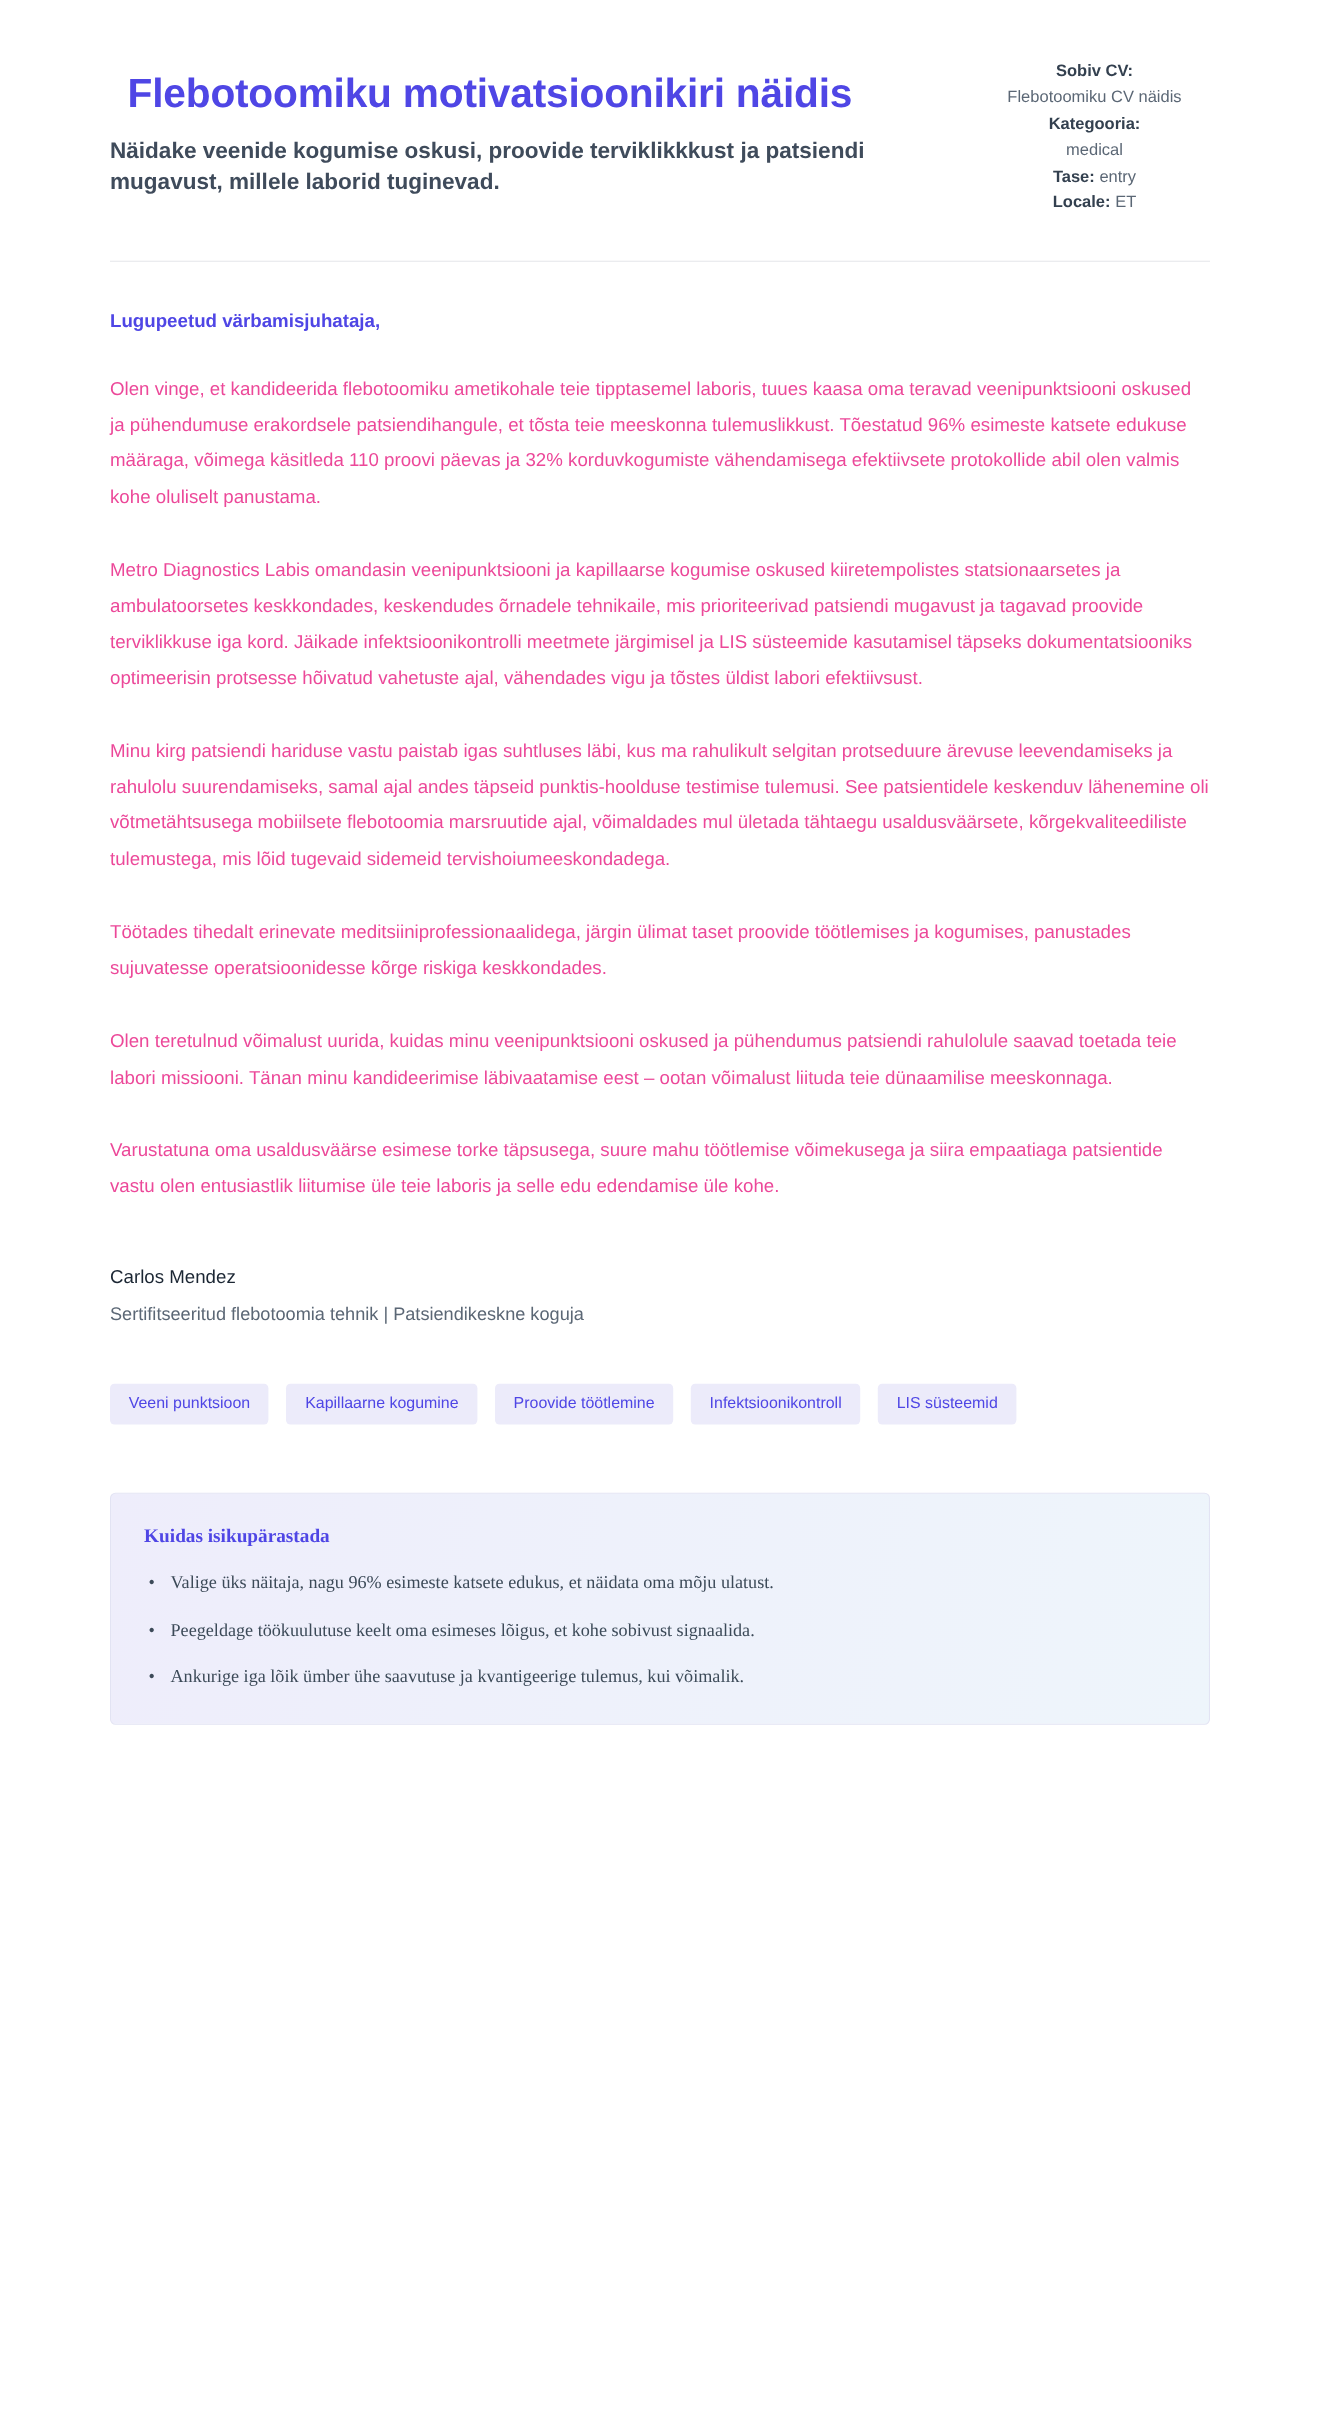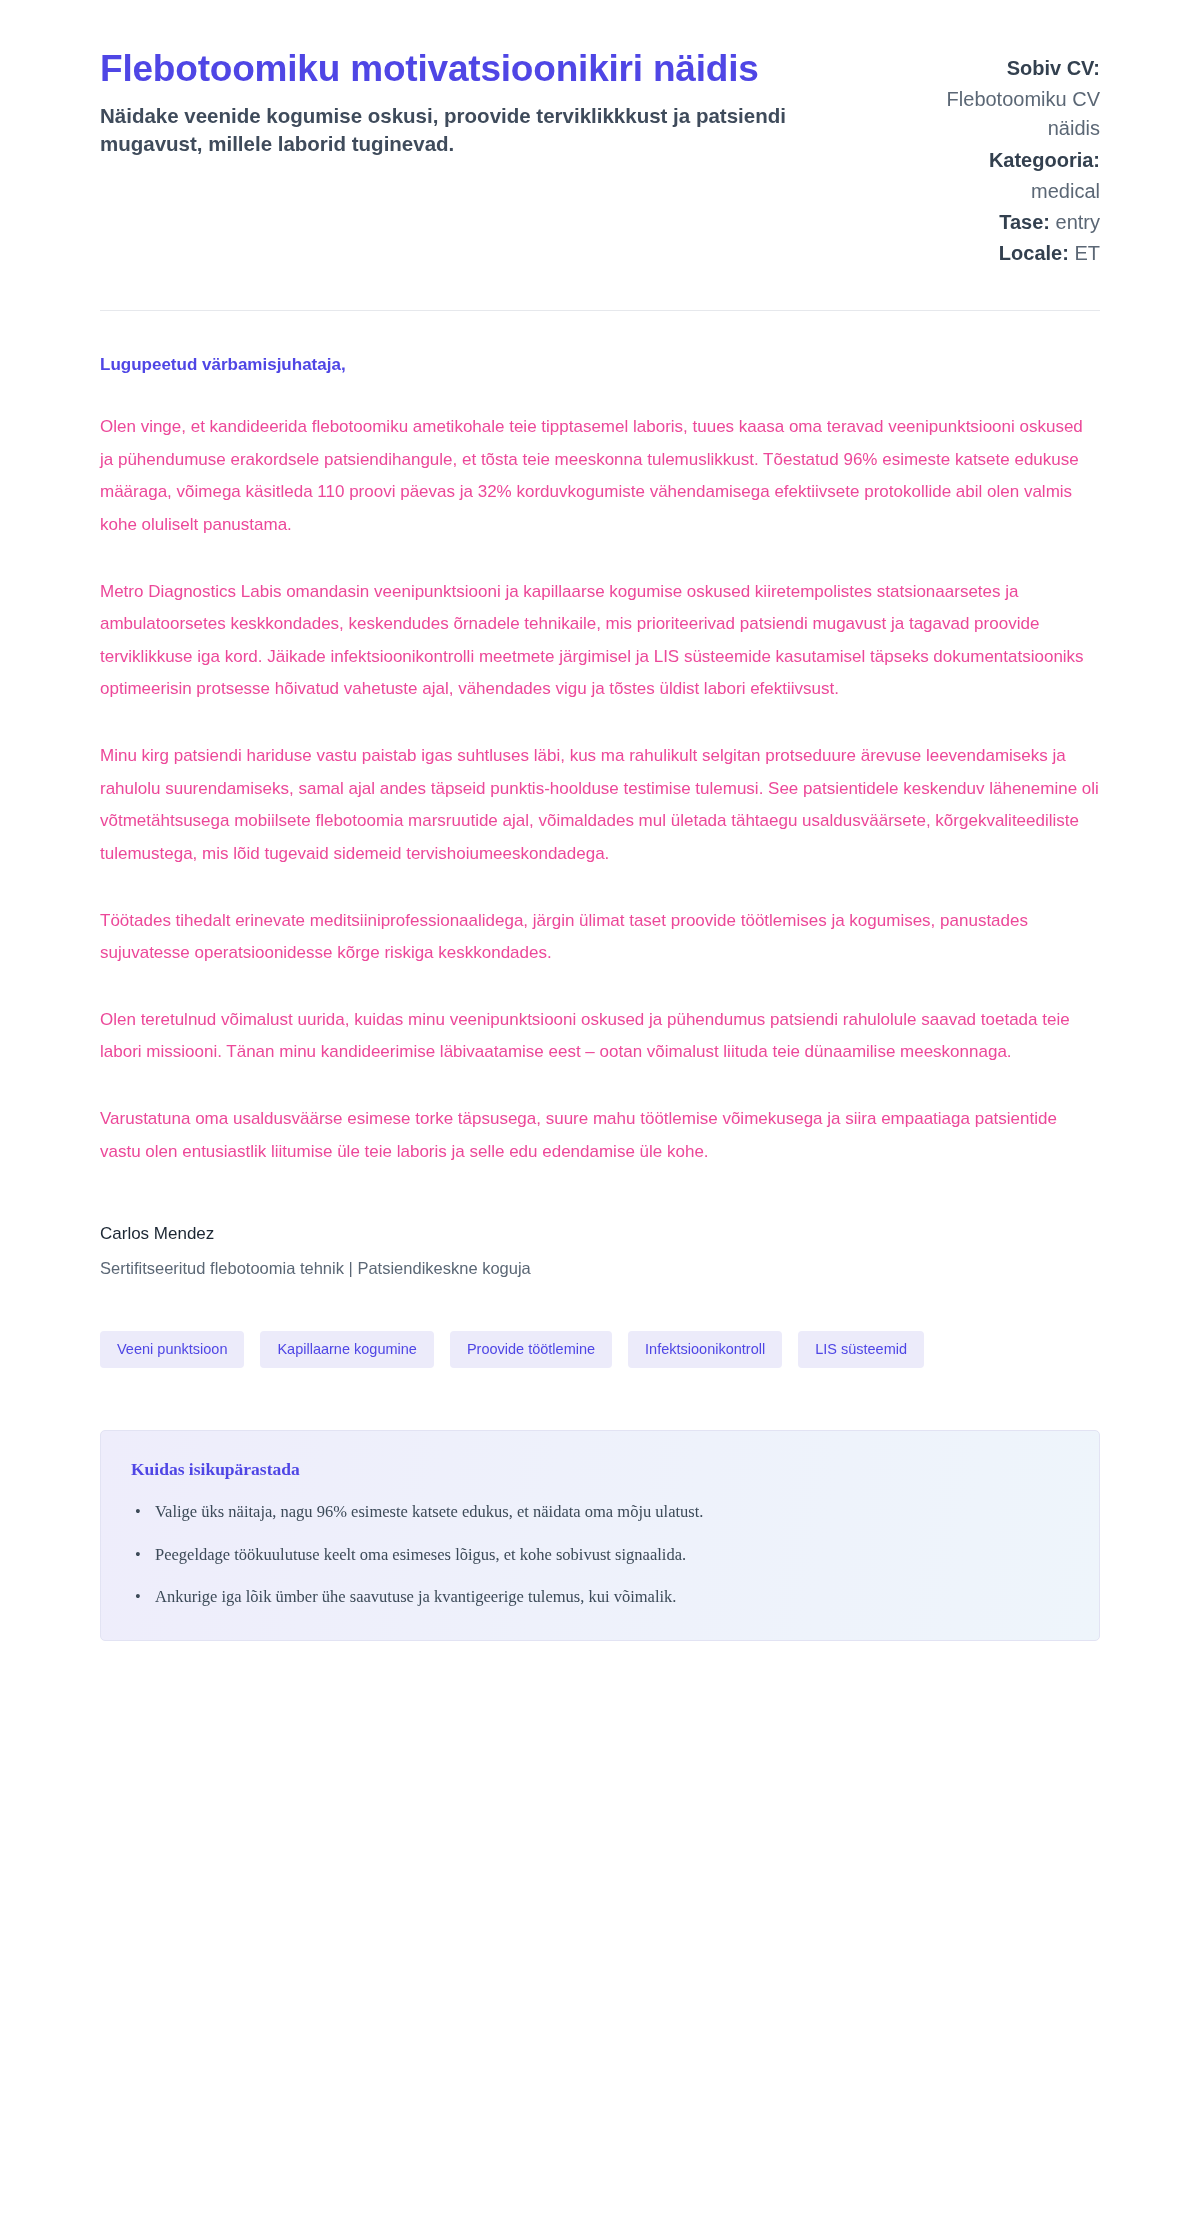--- a/index.html
+++ b/index.html
@@ -25,39 +25,39 @@
     display: flex;
     align-items: flex-start;
     justify-content: space-between;
     gap: 40px;
   }
   .header-left {
     flex: 1 1 auto;
     max-width: 740px;
   }
   .doc-title {
-    margin: 0;
+    margin: 16px;
     font-size: 37px;
     line-height: 1.24;
     font-weight: 700;
     color: #4f46e5;
     letter-spacing: -0.2px;
   }
   .doc-subtitle {
     margin: 10px 0 0 0;
     font-size: 20.5px;
     line-height: 1.36;
     font-weight: 700;
     color: #3f4b5b;
   }
   .meta {
     flex: 0 0 auto;
     width: 210px;
-    text-align: right;
-    font-size: 20px;
+    text-align: center;
+    font-size: 15px;
     line-height: 1.46;
     color: #5b6775;
     padding-top: 8px;
   }
   .meta-row { margin-bottom: 2px; }
   .meta-label {
     font-weight: 700;
     color: #33404f;
   }
   .meta-value { color: #5b6775; }

